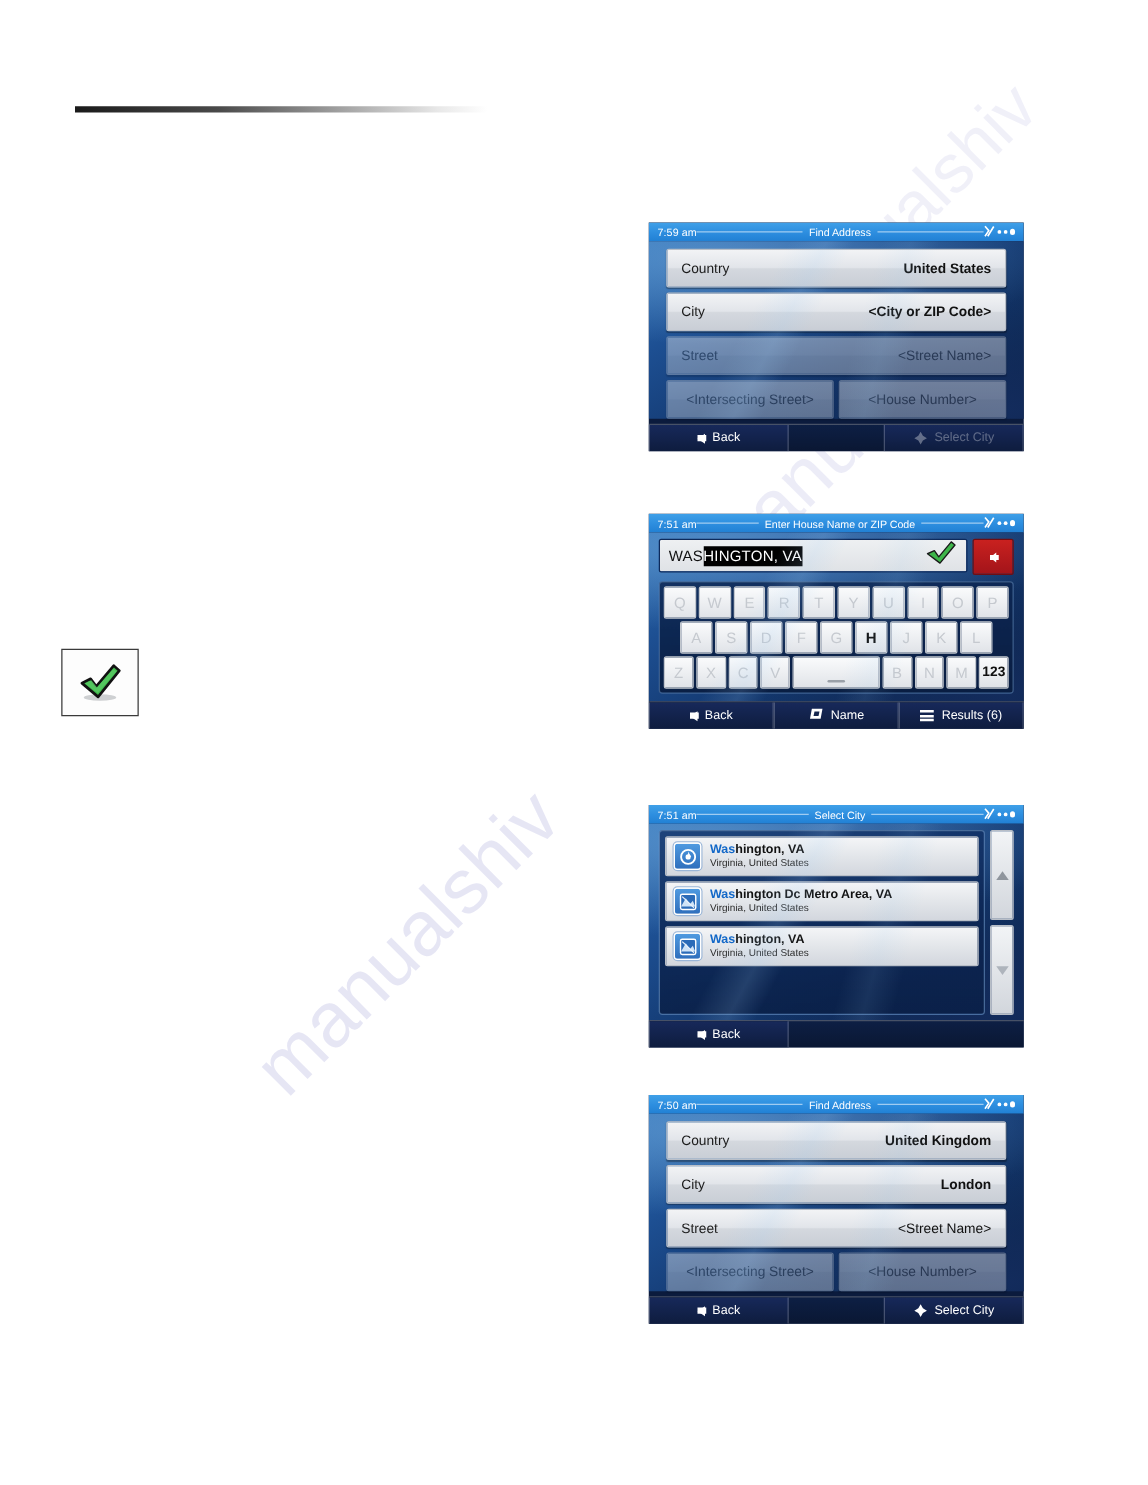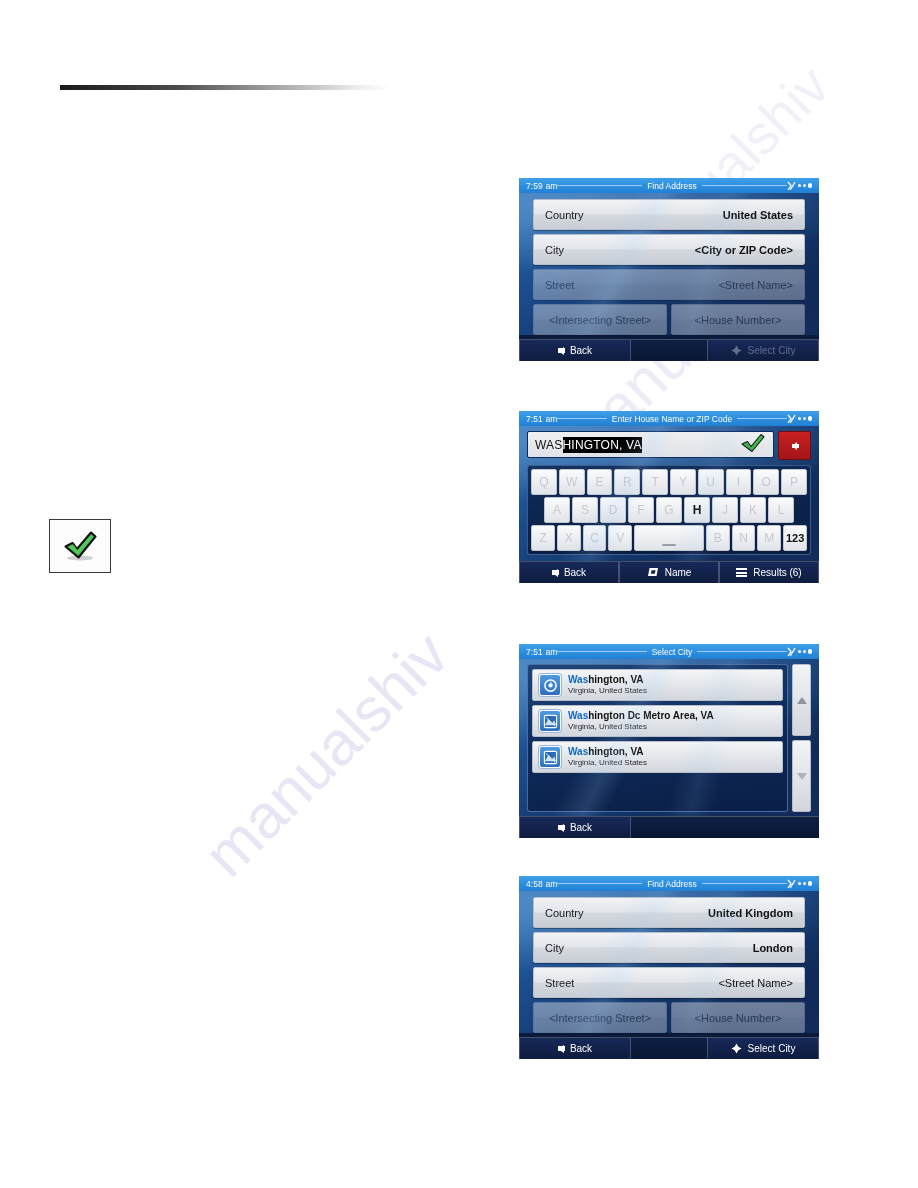--- a/index.html
+++ b/index.html
@@ -517,21 +517,21 @@
       <div class="botbtn bb-w1">
         <span class="arrow-left"></span>
         <span>Back</span>
       </div>
       <div class="spacer"></div>
     </div>
   </div>
 
   <div class="gps" style="left:519px; top:876px;">
     <div class="titlebar">
-      <span class="tb-time">4:58 am</span>
+      <span class="tb-time">7:50 am</span>
       <span class="tb-mid">
         <span class="tb-line"></span>
         <span class="tb-title">Find Address</span>
         <span class="tb-line"></span>
       </span>
       <span class="tb-icons">
         <span>
           <svg width="9" height="10" viewBox="0 0 9 10">
               <path d="M1 1 L4 4.5 L1 9 M8 1.2 L3.2 9" stroke="#fff" stroke-width="1.3" fill="none"></path>
             </svg>

